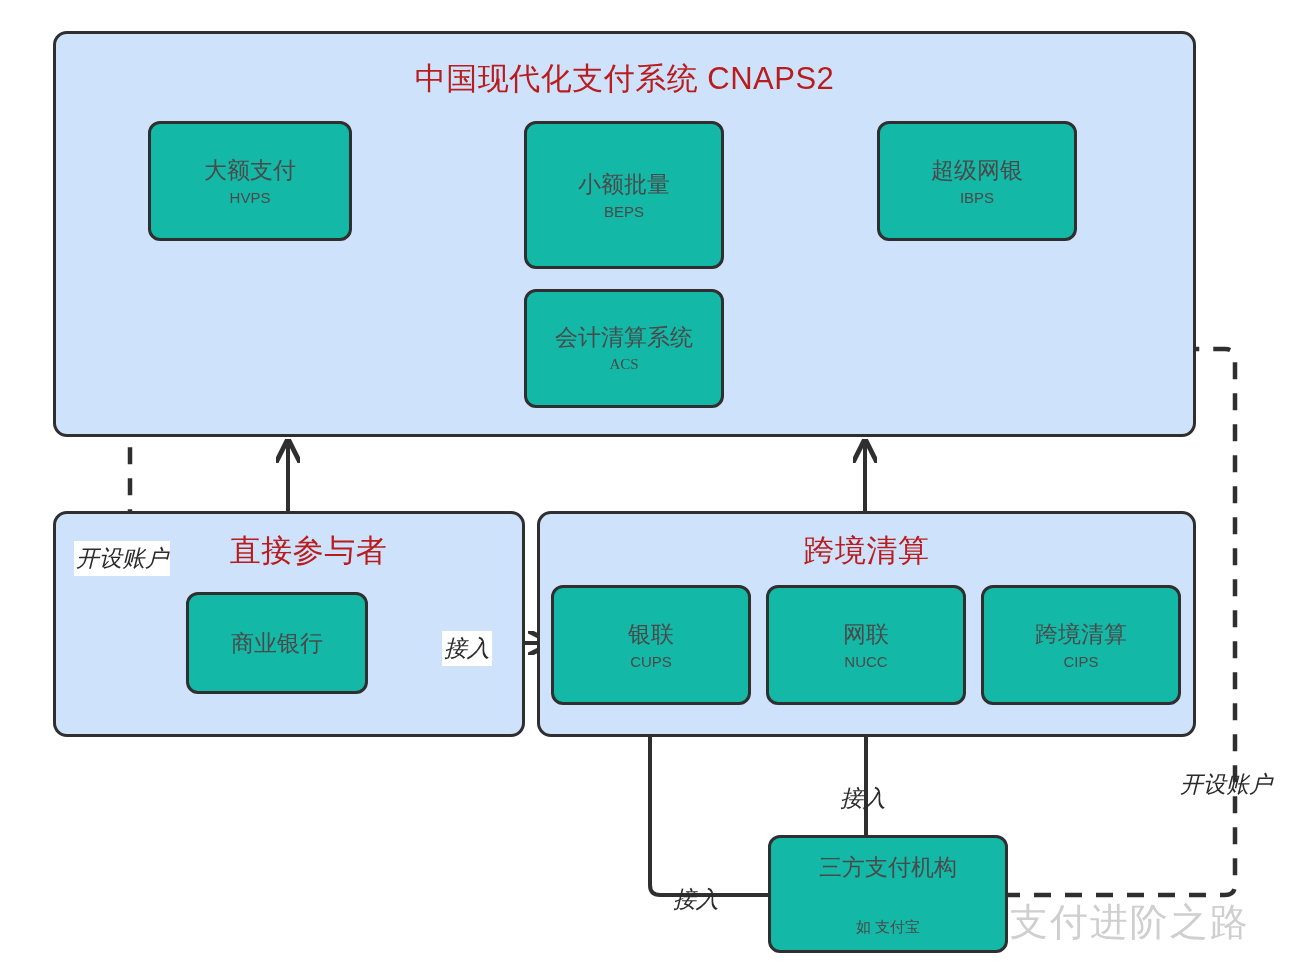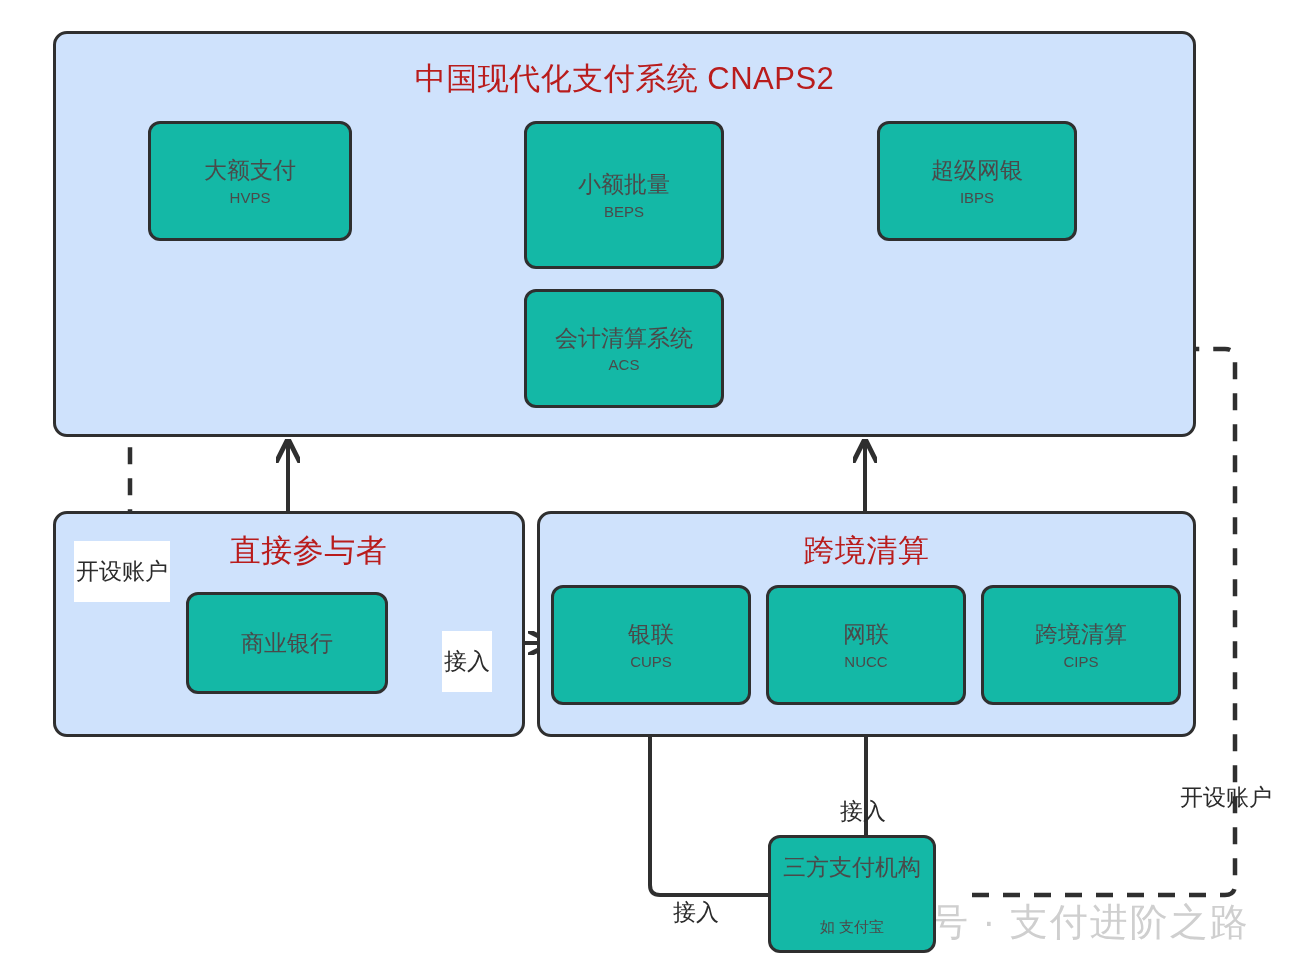--- a/index.html
+++ b/index.html
@@ -39,22 +39,23 @@
     text-align:center;
   }
   .node .l2{font-size:15px;}
 
   .edge-label{
     position:absolute;
     background:#ffffff;
     color:#2b2b2b;
     font-size:23px;
     line-height:1;
-    padding:19px 2px;
+    padding:6px 2px;
     white-space:nowrap;
+    font-style:italic;
   }
   .edge-label.nobg{background:transparent;}
 
   .watermark{
     position:absolute;
     color:#cfcfcf;
     font-size:38px;
     white-space:nowrap;
     letter-spacing:2px;
   }
@@ -109,30 +110,30 @@
   <div class="node" style="left:524px;top:121px;width:200px;height:148px;">
     <span>小额批量</span>
     <span class="l2">BEPS</span>
   </div>
 
   <div class="node" style="left:877px;top:121px;width:200px;height:120px;">
     <span>超级网银</span>
     <span class="l2">IBPS</span>
   </div>
 
-  <div class="node" style="left:524px;top:289px;width:200px;height:119px;">
+  <div class="node" style="left:524px;top:289px;width:200px;height:119px;font-family:Liberation Serif, serif;">
     <span>会计清算系统</span>
     <span class="l2">ACS</span>
   </div>
 
   <div class="group-box" style="left:53px;top:511px;width:472px;height:226px;">
     <div class="group-title" style="top:16px;padding-left:39px;">直接参与者</div>
   </div>
 
-  <div class="node" style="left:186px;top:592px;width:202px;height:102px;align-items:center;">
+  <div class="node" style="left:186px;top:592px;width:182px;height:102px;align-items:center;">
     <span>商业银行</span>
   </div>
 
   <div class="group-box" style="left:537px;top:511px;width:659px;height:226px;">
     <div class="group-title" style="top:16px;">跨境清算</div>
   </div>
 
   <div class="node" style="left:551px;top:585px;width:200px;height:120px;">
     <span>银联</span>
     <span class="l2">CUPS</span>
@@ -144,21 +145,21 @@
   </div>
 
   <div class="node" style="left:981px;top:585px;width:200px;height:120px;">
     <span>跨境清算</span>
     <span class="l2">CIPS</span>
   </div>
 
   <div class="watermark" style="left:890px;top:897px;">众号 · 支付进阶之路</div>
   <div class="wm-badge" style="left:838px;top:885px;"></div>
 
-  <div class="node" style="left:768px;top:835px;width:168px;height:118px;gap:32px;">
+  <div class="node" style="left:768px;top:835px;width:240px;height:118px;gap:32px;">
     <span>三方支付机构</span>
     <span class="l2">如 支付宝</span>
   </div>
 
   <div class="edge-label" style="left:74px;top:541px;">开设账户</div>
 
   <div class="edge-label nobg" style="left:1178px;top:767px;">开设账户</div>
 
   <div class="edge-label" style="left:442px;top:631px;">接入</div>
 

